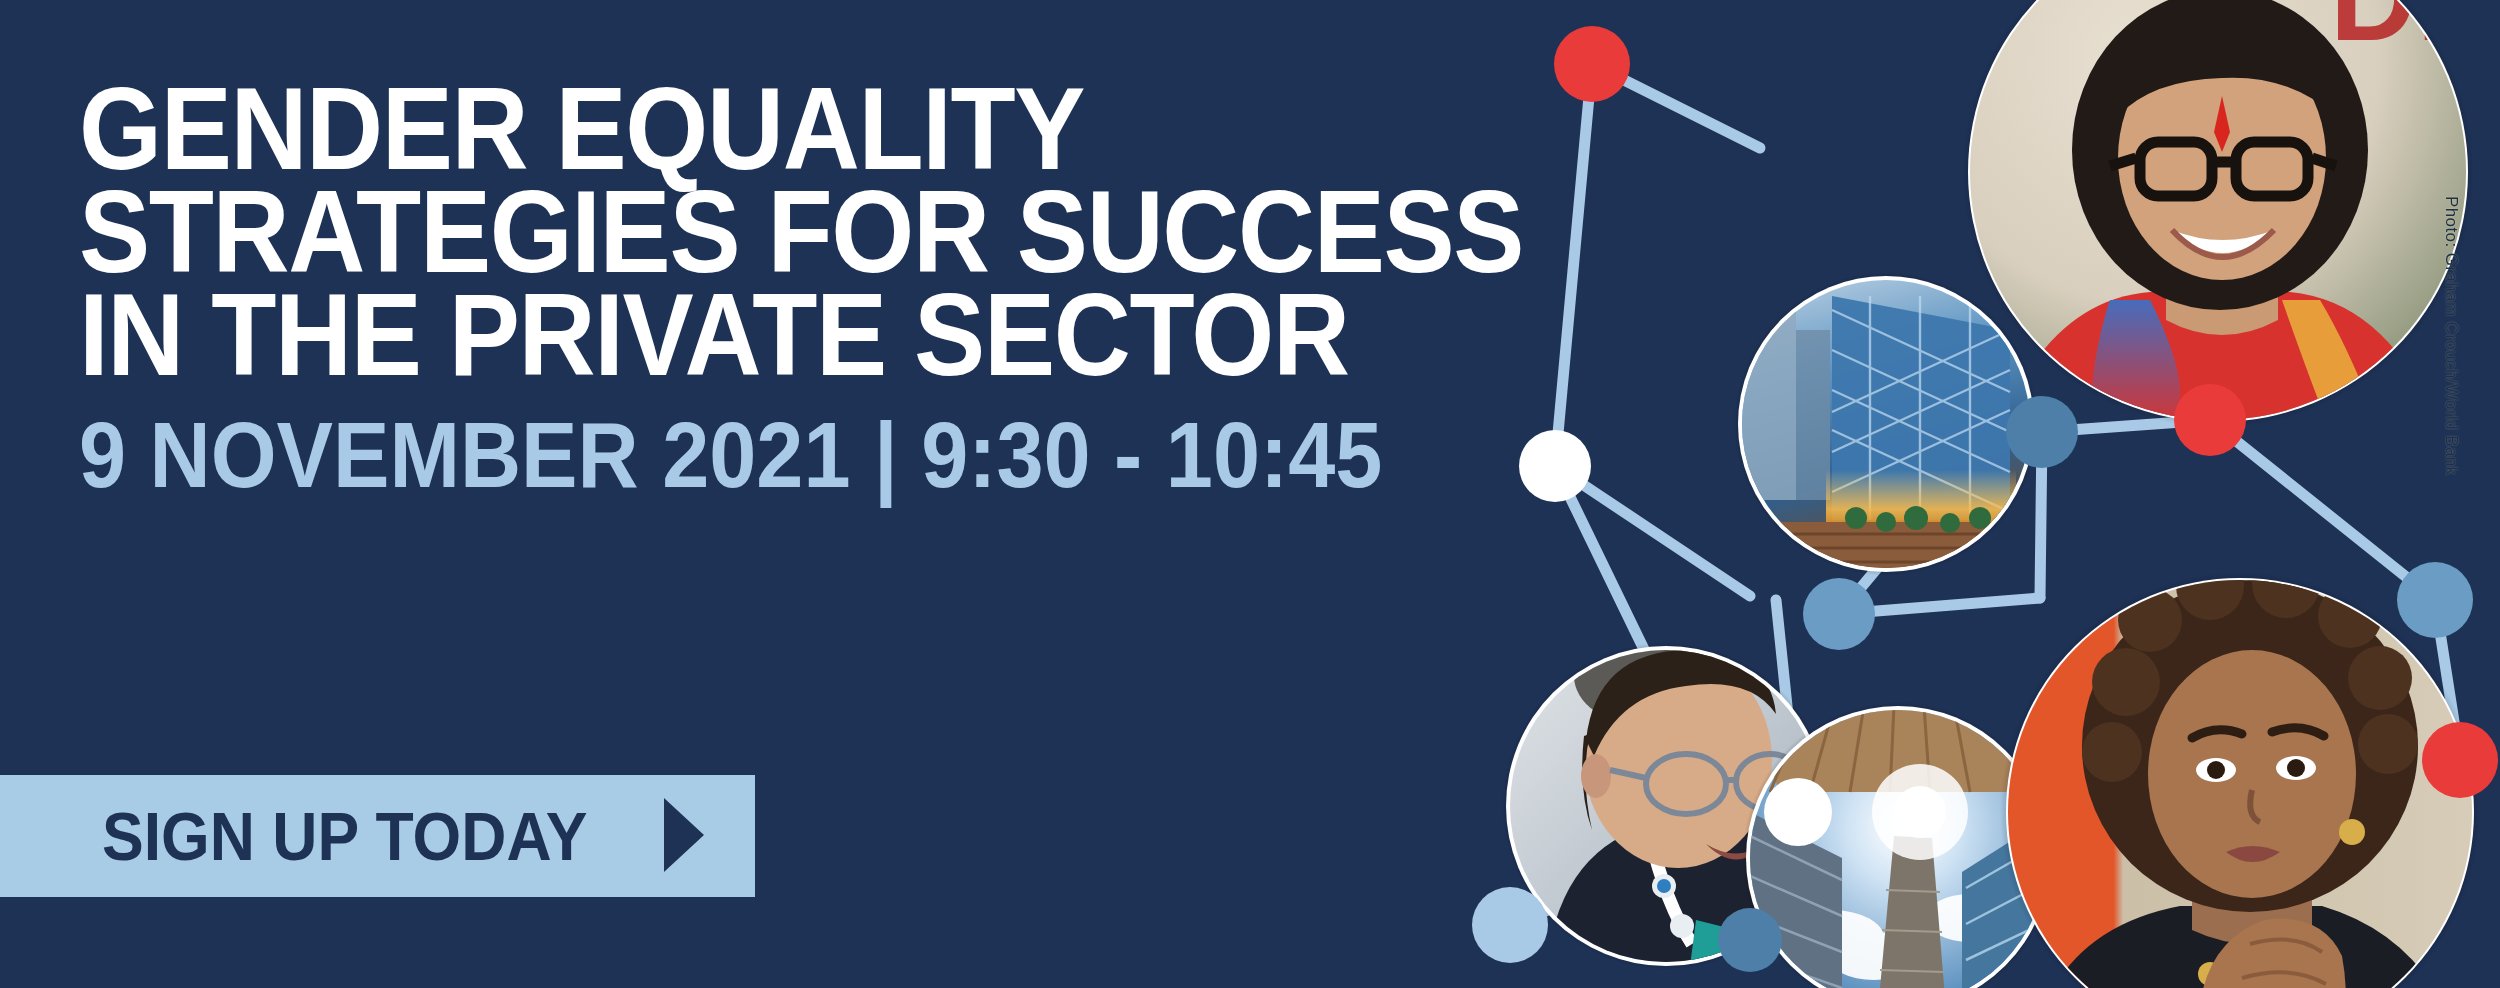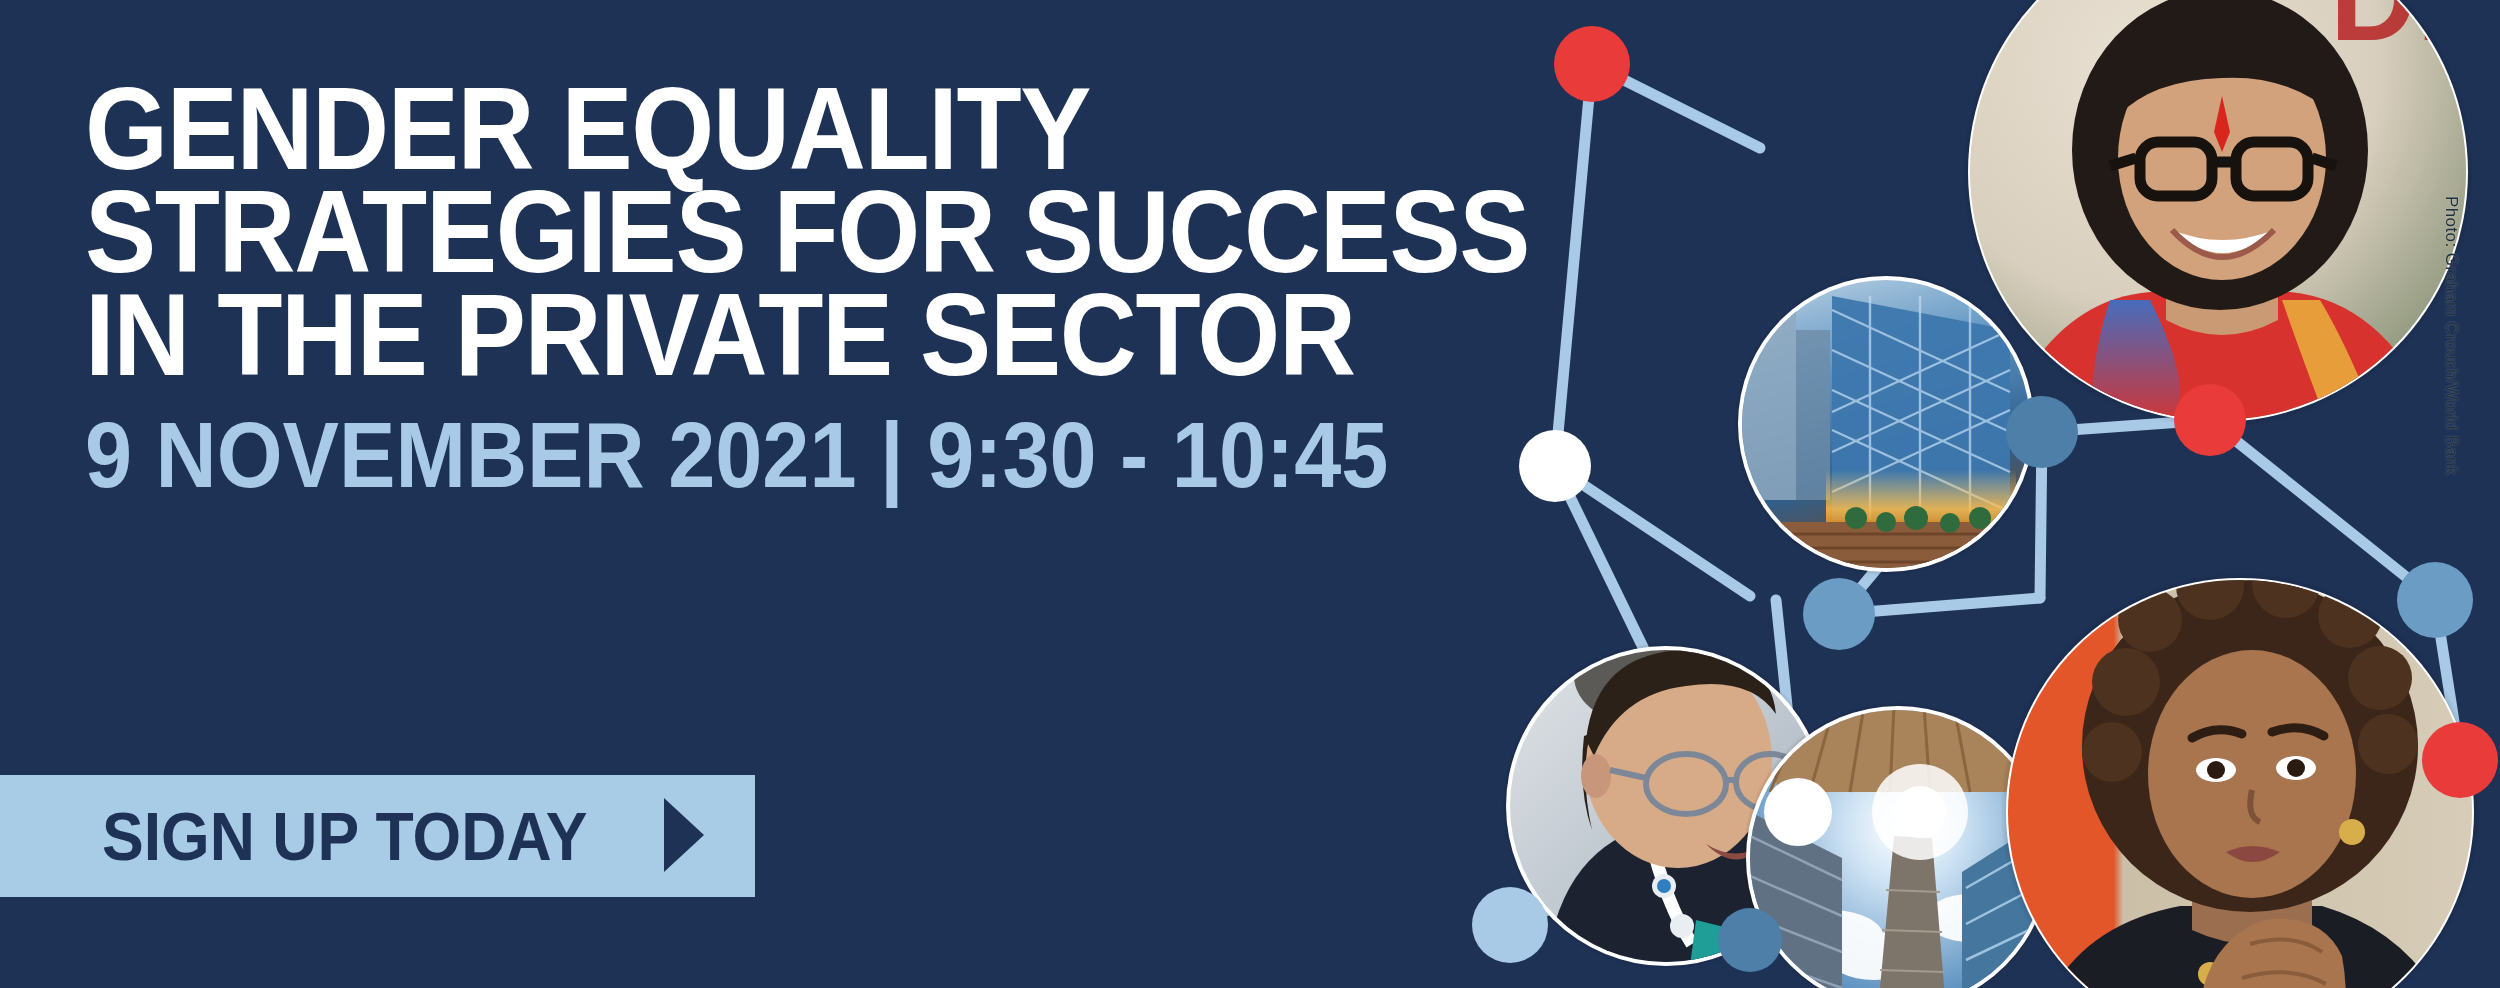--- a/index.html
+++ b/index.html
@@ -15,21 +15,21 @@
     height: 988px;
     overflow: hidden;
     background: #1e3256;
     font-family: "Liberation Sans", sans-serif;
     -webkit-font-smoothing: antialiased;
   }
 
   
   #text-block {
     position: absolute;
-    left: 85px;
+    left: 79px;
     top: 78px;
     width: 1820px;
     z-index: 40;
   }
 
   .headline-line {
     display: block;
     color: #ffffff;
     font-family: "Liberation Sans Narrow", "Liberation Sans", sans-serif;
     font-weight: 700;

